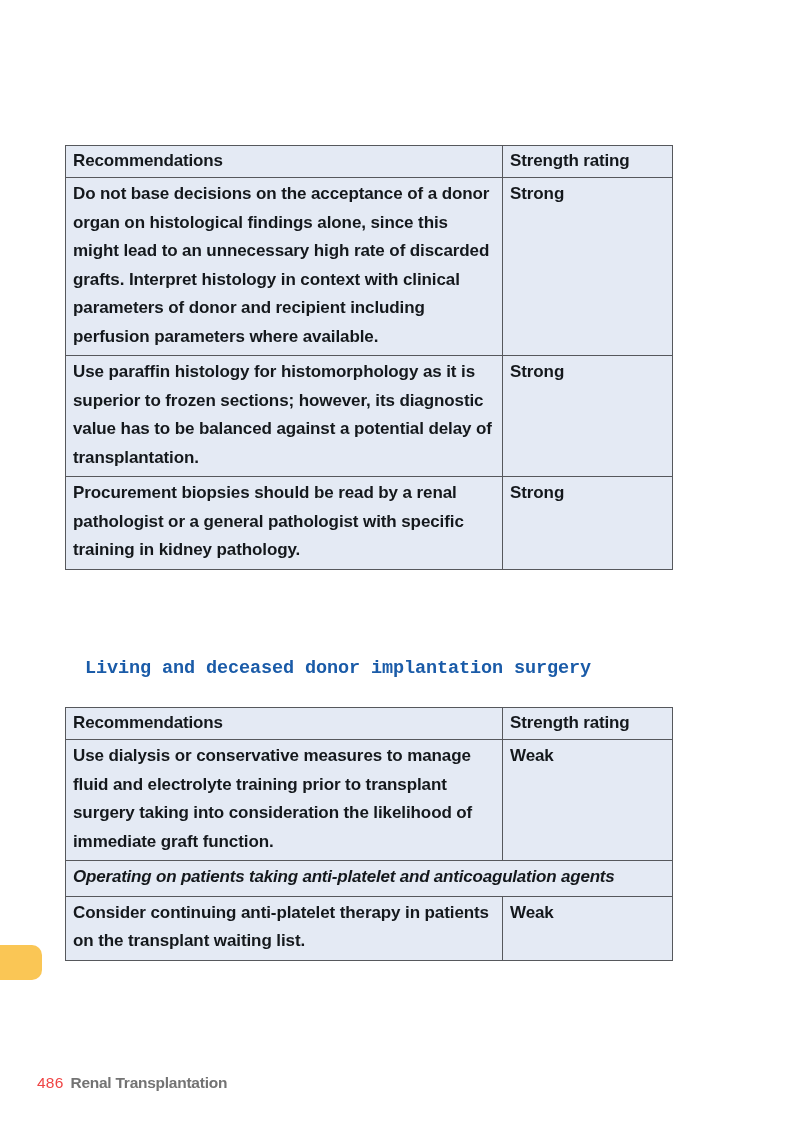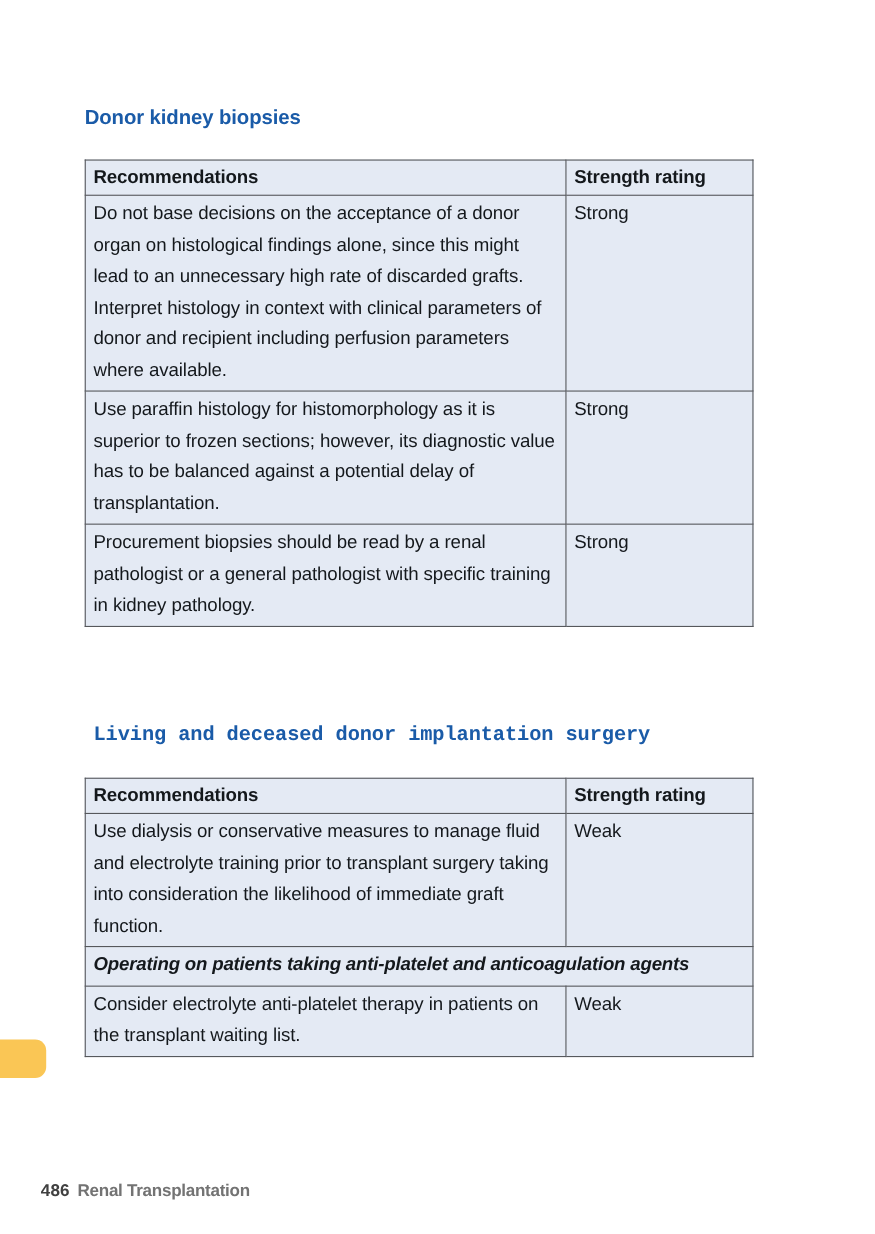--- a/index.html
+++ b/index.html
@@ -44,21 +44,21 @@
     line-height: 1.1;
     font-stretch: condensed;
   }
 
   .heading-1 { position: absolute; left: 77px; top: 97px; }
   .heading-2 { position: absolute; left: 85px; top: 659px; font-family: Liberation Mono, monospace; }
 
   
   table.rec-table {
     position: absolute;
-    left: 77px;
+    left: 65px;
     width: 607px;
     border-collapse: collapse;
     table-layout: fixed;
     background: #e4eaf4;
     border: 1.1px solid #56585c;
   }
   table.table-1 { top: 145px; }
   table.table-2 { top: 707px; }
 
   table.rec-table col.col-rec { width: 437px; }
@@ -79,21 +79,21 @@
     font-weight: bold;
     line-height: 22px;
     padding-top: 4px;
     padding-bottom: 5px;
     letter-spacing: -0.15px;
   }
 
   table.rec-table td.rec-cell,
   table.rec-table td.str-cell {
     font-size: 17px;
-    font-weight: normal;
+    font-weight: bold;
     line-height: 28.5px;
     letter-spacing: -0.1px;
     padding-top: 2px;
     padding-bottom: 4px;
   }
 
   table.rec-table td.subheader-cell {
     font-size: 17px;
     font-weight: bold;
     font-style: italic;
@@ -106,40 +106,39 @@
   
   .footer {
     position: absolute;
     left: 37px;
     top: 1073px;
     font-size: 15.5px;
     line-height: 20px;
     white-space: nowrap;
   }
   .footer .page-number {
-    color: #404040;
-    font-weight: bold;
+    color: #ef4444;
+    font-weight: normal;
     letter-spacing: 0.2px;
     text-align: right;
   }
   .footer .footer-title {
     color: #737373;
     font-weight: bold;
     margin-left: 7px;
     letter-spacing: -0.25px;
   }
 </style>
 </head>
 <body>
 
 <div class="page">
 
   <div class="side-tab"></div>
 
-  <h2 class="section-heading heading-1">Donor kidney biopsies</h2>
 
   <table class="rec-table table-1">
     <colgroup>
       <col class="col-rec">
       <col class="col-str">
     </colgroup>
     <thead>
       <tr>
         <th>Recommendations</th>
         <th>Strength rating</th>
@@ -176,21 +175,21 @@
     </thead>
     <tbody>
       <tr>
         <td class="rec-cell">Use dialysis or conservative measures to manage fluid and electrolyte training prior to transplant surgery taking into consideration the likelihood of immediate graft function.</td>
         <td class="str-cell">Weak</td>
       </tr>
       <tr>
         <td class="subheader-cell" colspan="2">Operating on patients taking anti-platelet and anticoagulation agents</td>
       </tr>
       <tr>
-        <td class="rec-cell">Consider electrolyte anti-platelet therapy in patients on the transplant waiting list.</td>
+        <td class="rec-cell">Consider continuing anti-platelet therapy in patients on the transplant waiting list.</td>
         <td class="str-cell">Weak</td>
       </tr>
     </tbody>
   </table>
 
   <div class="footer">
     <span class="page-number">486</span><span class="footer-title">Renal Transplantation</span>
   </div>
 
 </div>

